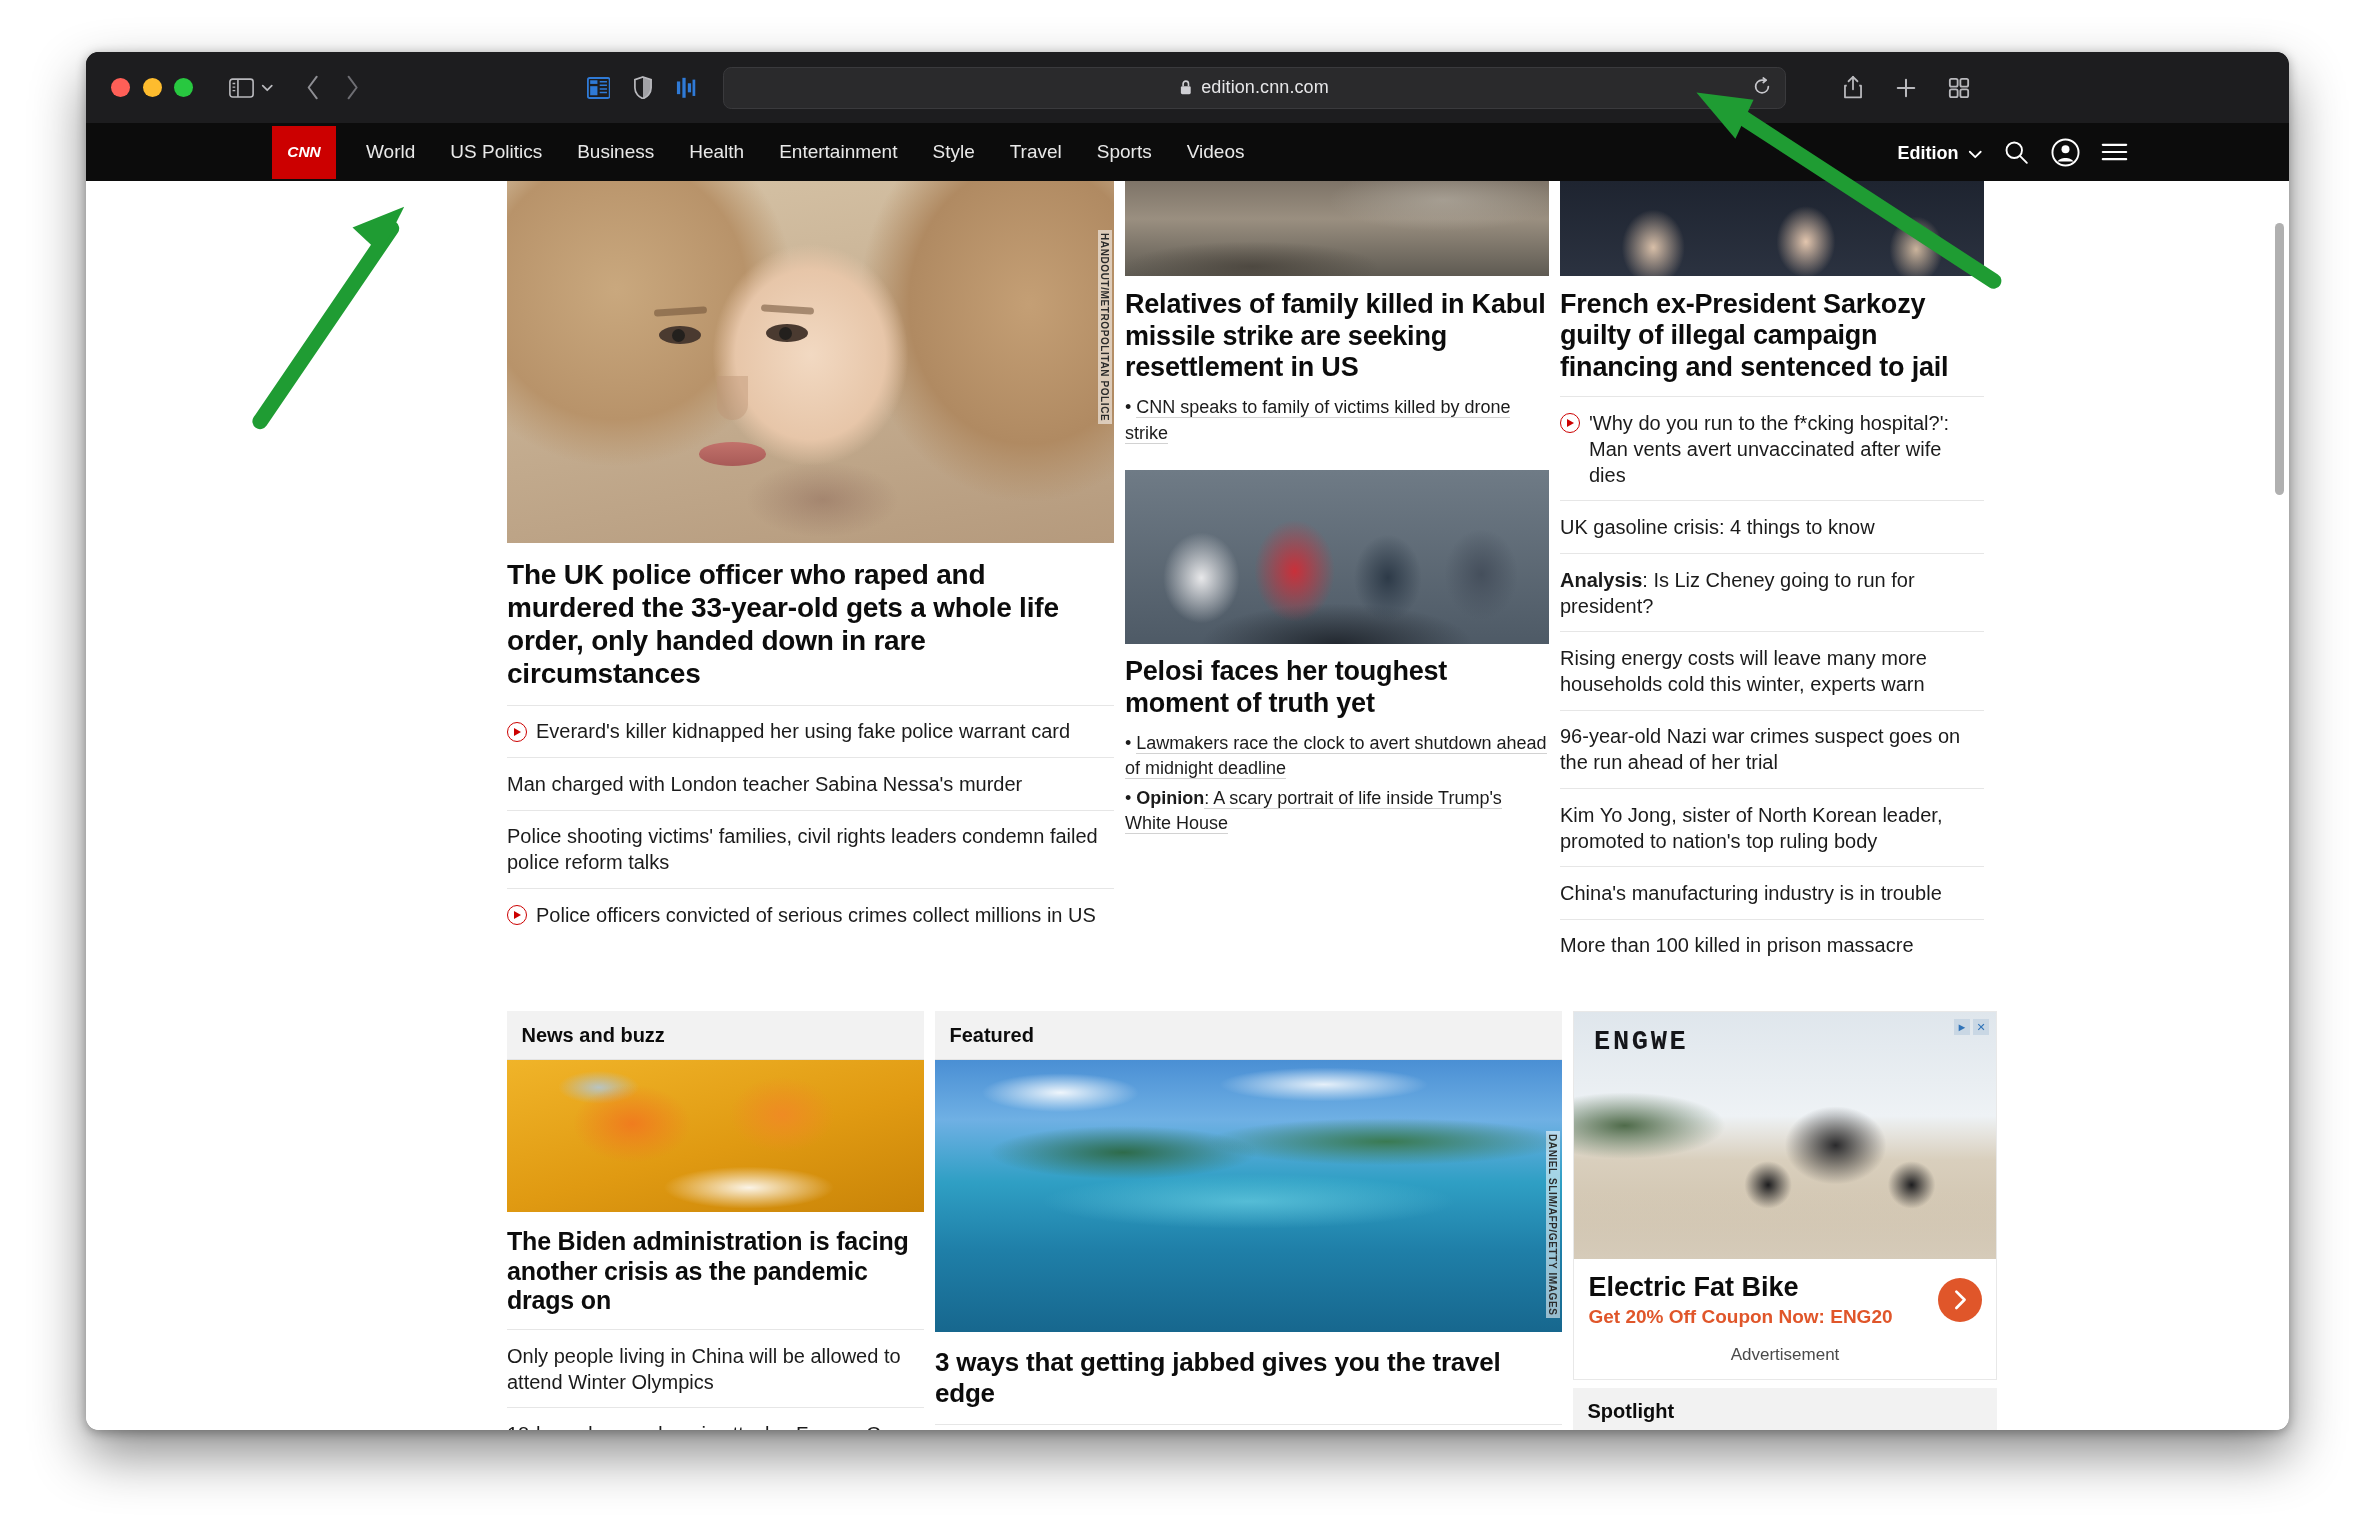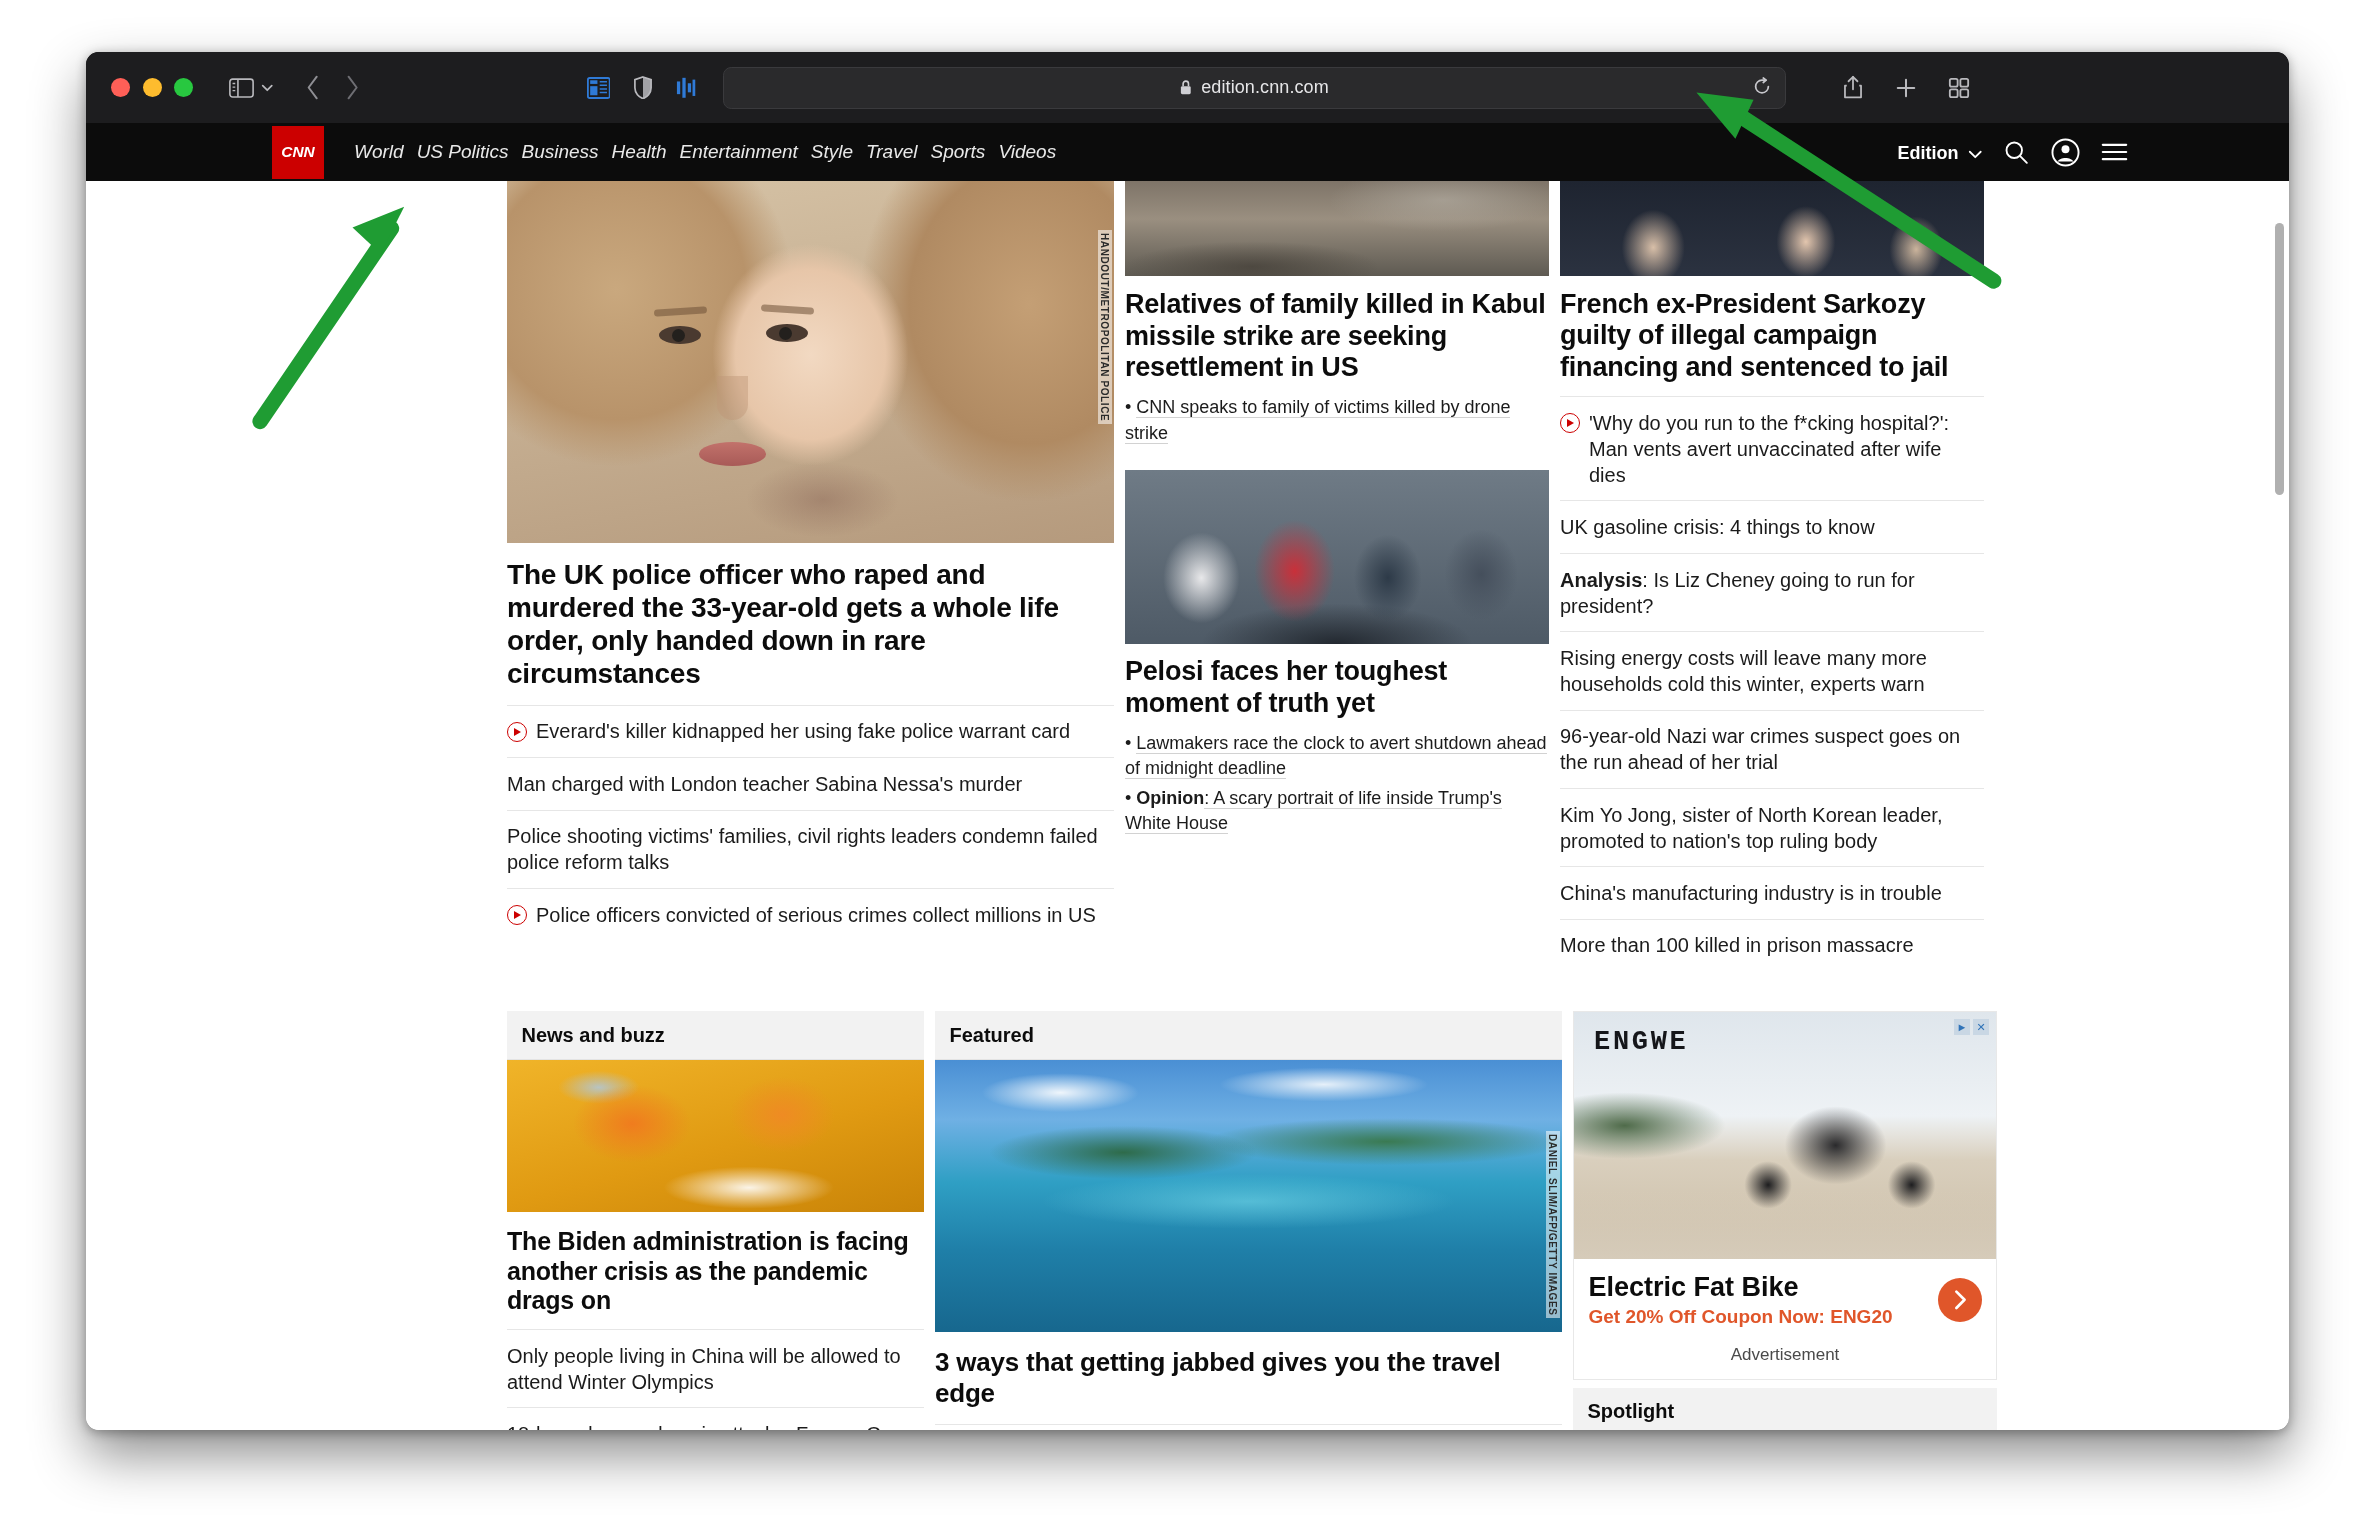--- a/index.html
+++ b/index.html
@@ -57,26 +57,26 @@
 
   
   .page { position: relative; height: 1307px; background:#fff; overflow:hidden; }
 
   .cnn-nav {
     height: 58px; background:#0c0c0c;
     display:flex; align-items:center;
     position: relative;
   }
   .cnn-logo {
-    width: 52px; height: 53px; background:#cc0000;
+    width: 64px; height: 53px; background:#cc0000;
     margin-left: 186px;
     display:flex; align-items:center; justify-content:center;
     flex: 0 0 auto;
   }
-  .cnn-nav-items { display:flex; align-items:center; gap:13px; margin-left: 30px; font-style: italic; }
+  .cnn-nav-items { display:flex; align-items:center; gap:35px; margin-left: 30px; }
   .cnn-nav-items a {
     color:#e9e9e9; font-size: 19px; text-decoration:none; white-space:nowrap;
   }
   .cnn-nav-right {
     position:absolute; right: 161px; top:0; height:61px;
     display:flex; align-items:center; gap:21px;
   }
   .edition { display:flex; align-items:center; gap:9px; color:#fff; font-size:18px; font-weight:bold; }
 
   

